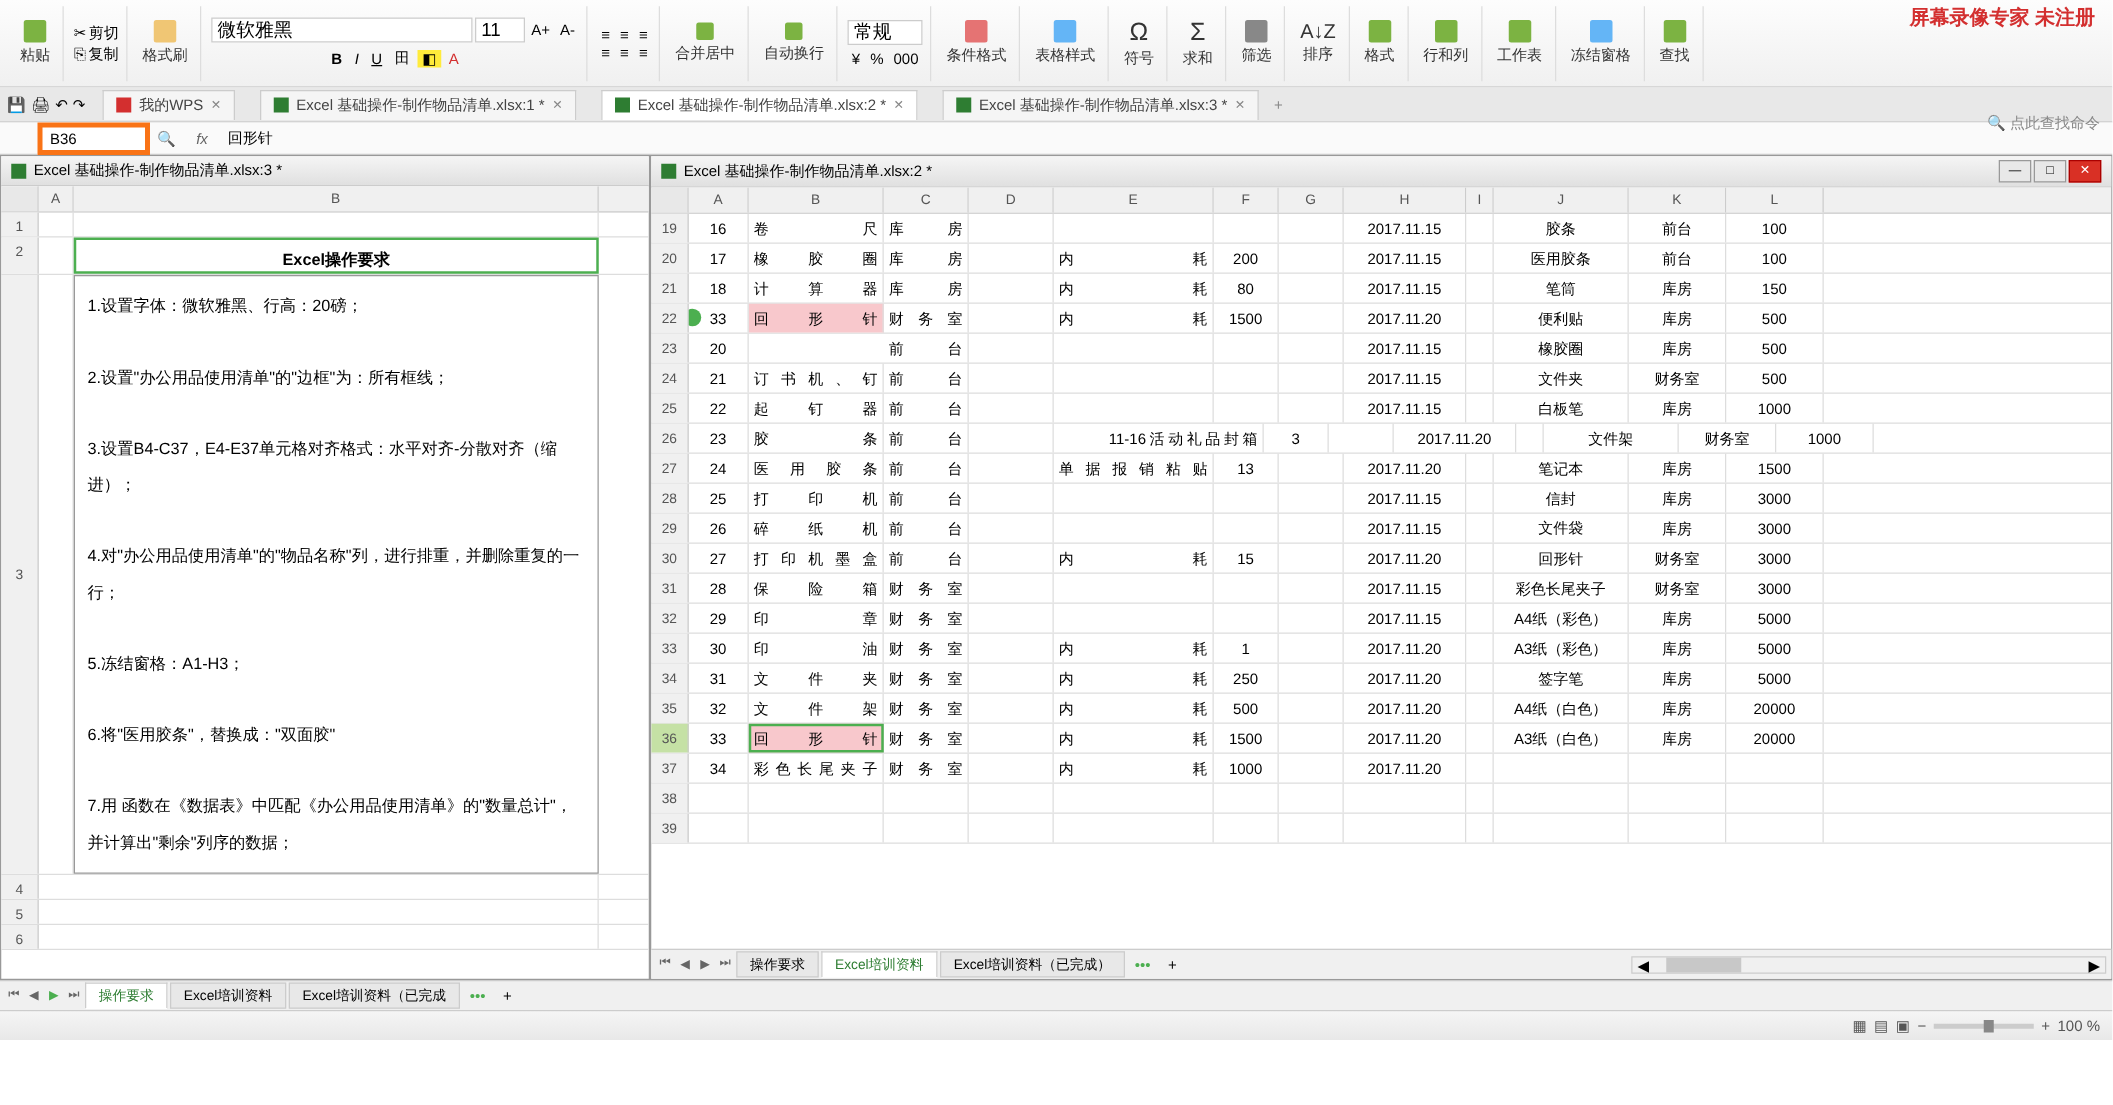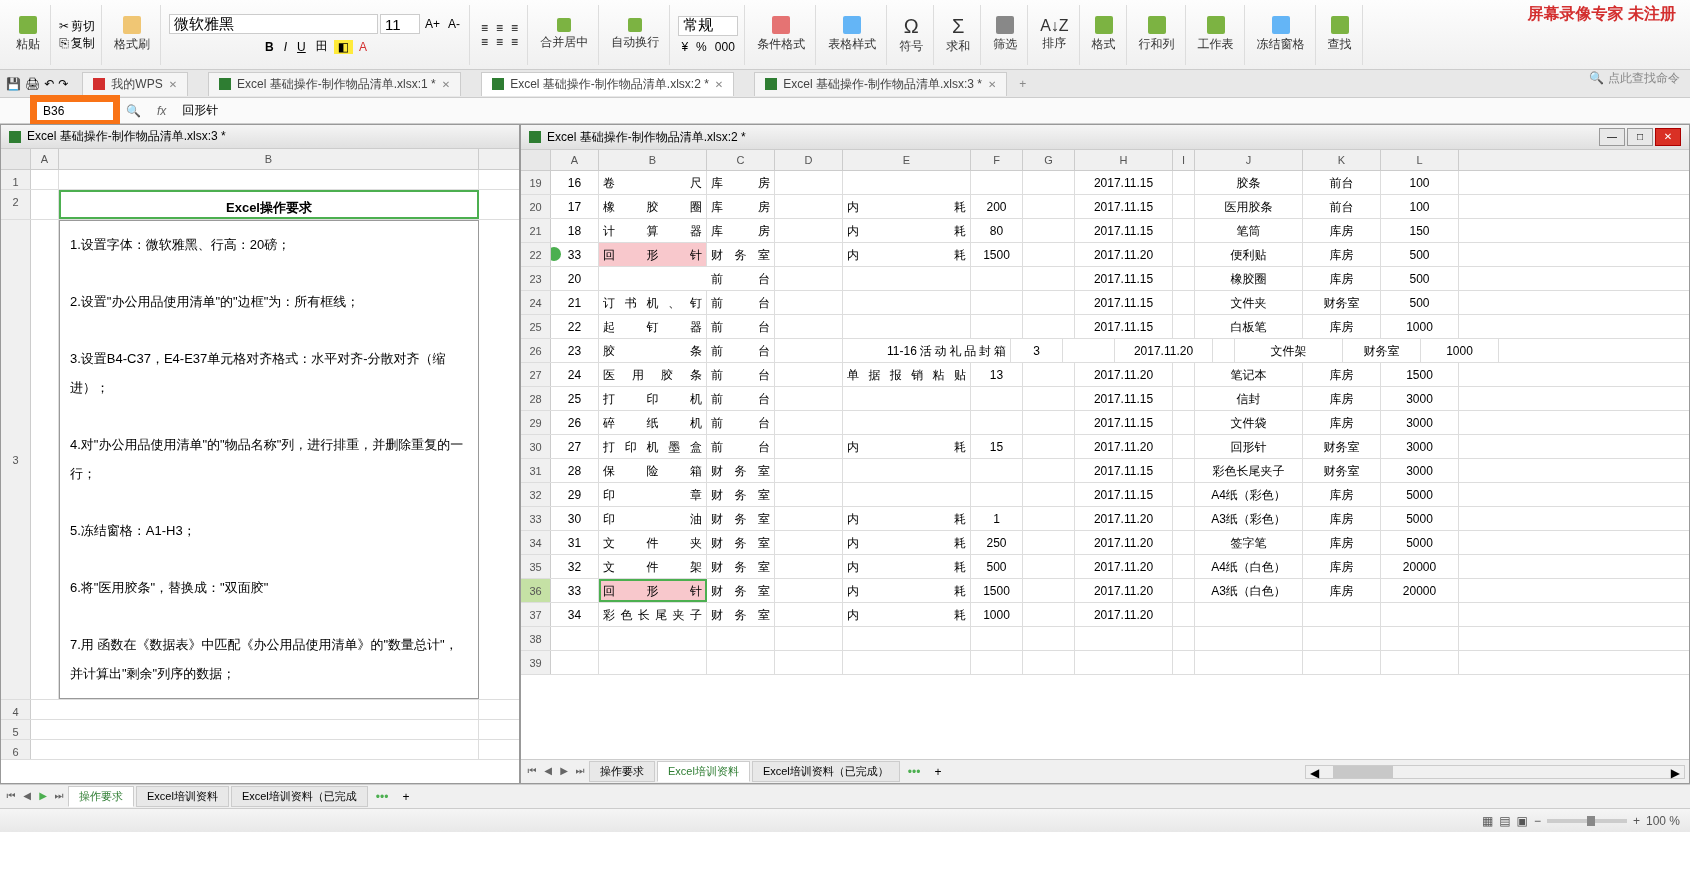--- a/index.html
+++ b/index.html
@@ -10,21 +10,21 @@
 .rib-ico{width:18px;height:18px;background:#7cb342;border-radius:2px;margin-bottom:2px}
 .rib-ico.sm{width:14px;height:14px}
 .small-row{display:flex;gap:2px;align-items:center}
 .font-sel{border:1px solid #ccc;background:#fff;padding:1px 4px;height:20px;font-size:15px;min-width:90px}
 .tabs-bar{height:28px;background:#e8e8e8;border-bottom:1px solid #ccc;display:flex;align-items:center;padding:0 6px;gap:4px}
 .doc-tab{background:#f5f5f5;border:1px solid #ccc;border-bottom:none;padding:3px 10px;display:flex;align-items:center;gap:6px;font-size:11px;color:#444;cursor:pointer}
 .doc-tab.active{background:#fff}
 .tab-ico{width:12px;height:12px;background:#2e7d32;display:inline-block}
 .tab-close{color:#888;font-size:10px;cursor:pointer}
 .formula-bar{height:26px;display:flex;align-items:center;border-bottom:1px solid #ccc;background:#fafafa}
-.name-box{width:90px;border:7px solid #f97316;background:#fff;padding:2px 6px;margin-left:30px}
+.name-box{width:90px;border:4px solid #f97316;background:#fff;padding:2px 6px;margin-left:30px}
 .fx-lbl{padding:0 10px;font-style:italic;color:#666}
 .fx-val{flex:1;padding:2px 6px}
 .workspace{display:flex;height:660px;position:relative}
 .pane{border:1px solid #999;display:flex;flex-direction:column;background:#fff;position:relative}
 .pane-title{background:linear-gradient(#f5f5f5,#e0e0e0);border-bottom:1px solid #ccc;padding:3px 8px;font-size:11px;display:flex;align-items:center;gap:6px}
 .pane-title .win-ico{width:12px;height:12px;background:#2e7d32;display:inline-block}
 .pane-ctrls{margin-left:auto;display:flex;gap:2px}
 .win-btn{width:26px;height:18px;border:1px solid #999;background:#e8e8e8;font-size:10px;text-align:center;line-height:16px;cursor:pointer}
 .win-btn.close{background:#d93025;color:#fff;border-color:#a00}
 .grid-wrap{flex:1;overflow:hidden;position:relative}
@@ -41,21 +41,21 @@
 .left-pane .cell{font-size:13px}
 .req-title{text-align:center;font-weight:bold;font-size:16px;border:2px solid #4caf50;padding:4px}
 .req-body{border:1px solid #999;padding:10px;line-height:2.2;font-size:13px}
 .sheet-tabs{height:24px;background:#f0f0f0;border-top:1px solid #ccc;display:flex;align-items:center;padding:0 4px;gap:2px}
 .sh-nav{width:14px;height:14px;color:#666;font-size:10px;text-align:center;cursor:pointer}
 .sh-tab{padding:2px 10px;border:1px solid #ccc;background:#e8e8e8;font-size:11px;cursor:pointer}
 .sh-tab.active{background:#fff;border-bottom:1px solid #fff;color:#2e7d32}
 .status-bar{height:24px;background:linear-gradient(#f5f5f5,#e8e8e8);border-top:1px solid #ccc;display:flex;align-items:center;padding:0 10px;font-size:11px;color:#555}
 .zoom{margin-left:auto;display:flex;align-items:center;gap:6px}
 .watermark{position:absolute;top:4px;right:14px;color:#d32f2f;font-weight:bold;font-size:16px}
-.search-hint{position:absolute;right:10px;top:70px;font-size:11px;color:#888}
+.search-hint{position:absolute;right:10px;top:90px;font-size:11px;color:#888}
 .justify{text-align:justify;text-align-last:justify}
 .hscroll{height:14px;background:#f0f0f0;display:flex;margin-left:auto;width:380px;border:1px solid #ccc}
 .hscroll-thumb{width:60px;background:#c8c8c8;margin-left:10px}
 </style>
 </head>
 <body>
 
 <div class="watermark">屏幕录像专家  未注册</div>
 
 <div class="ribbon">
@@ -459,21 +459,21 @@
             <div class="row-h">29</div>
             <div class="cell center" style="width: 48px;">26</div>
             <div class="cell justify" style="width: 108px;">碎纸机</div>
             <div class="cell justify" style="width: 68px;">前台</div>
             <div class="cell " style="width: 68px;"></div>
             <div class="cell justify" style="width: 128px;"></div>
             <div class="cell center" style="width: 52px;"></div>
             <div class="cell " style="width: 52px;"></div>
             <div class="cell center" style="width: 98px;">2017.11.15</div>
             <div class="cell " style="width: 22px;"></div>
-            <div class="cell center" style="width: 108px;">文件袋</div>
+            <div class="cell center" style="width: 108px; font-family: Liberation Mono, monospace;">文件袋</div>
             <div class="cell center" style="width: 78px;">库房</div>
             <div class="cell center" style="width: 78px;">3000</div>
           </div>
           <div class="row">
             <div class="row-h">30</div>
             <div class="cell center" style="width: 48px;">27</div>
             <div class="cell justify" style="width: 108px;">打印机墨盒</div>
             <div class="cell justify" style="width: 68px;">前台</div>
             <div class="cell " style="width: 68px;"></div>
             <div class="cell justify" style="width: 128px;">内耗</div>

